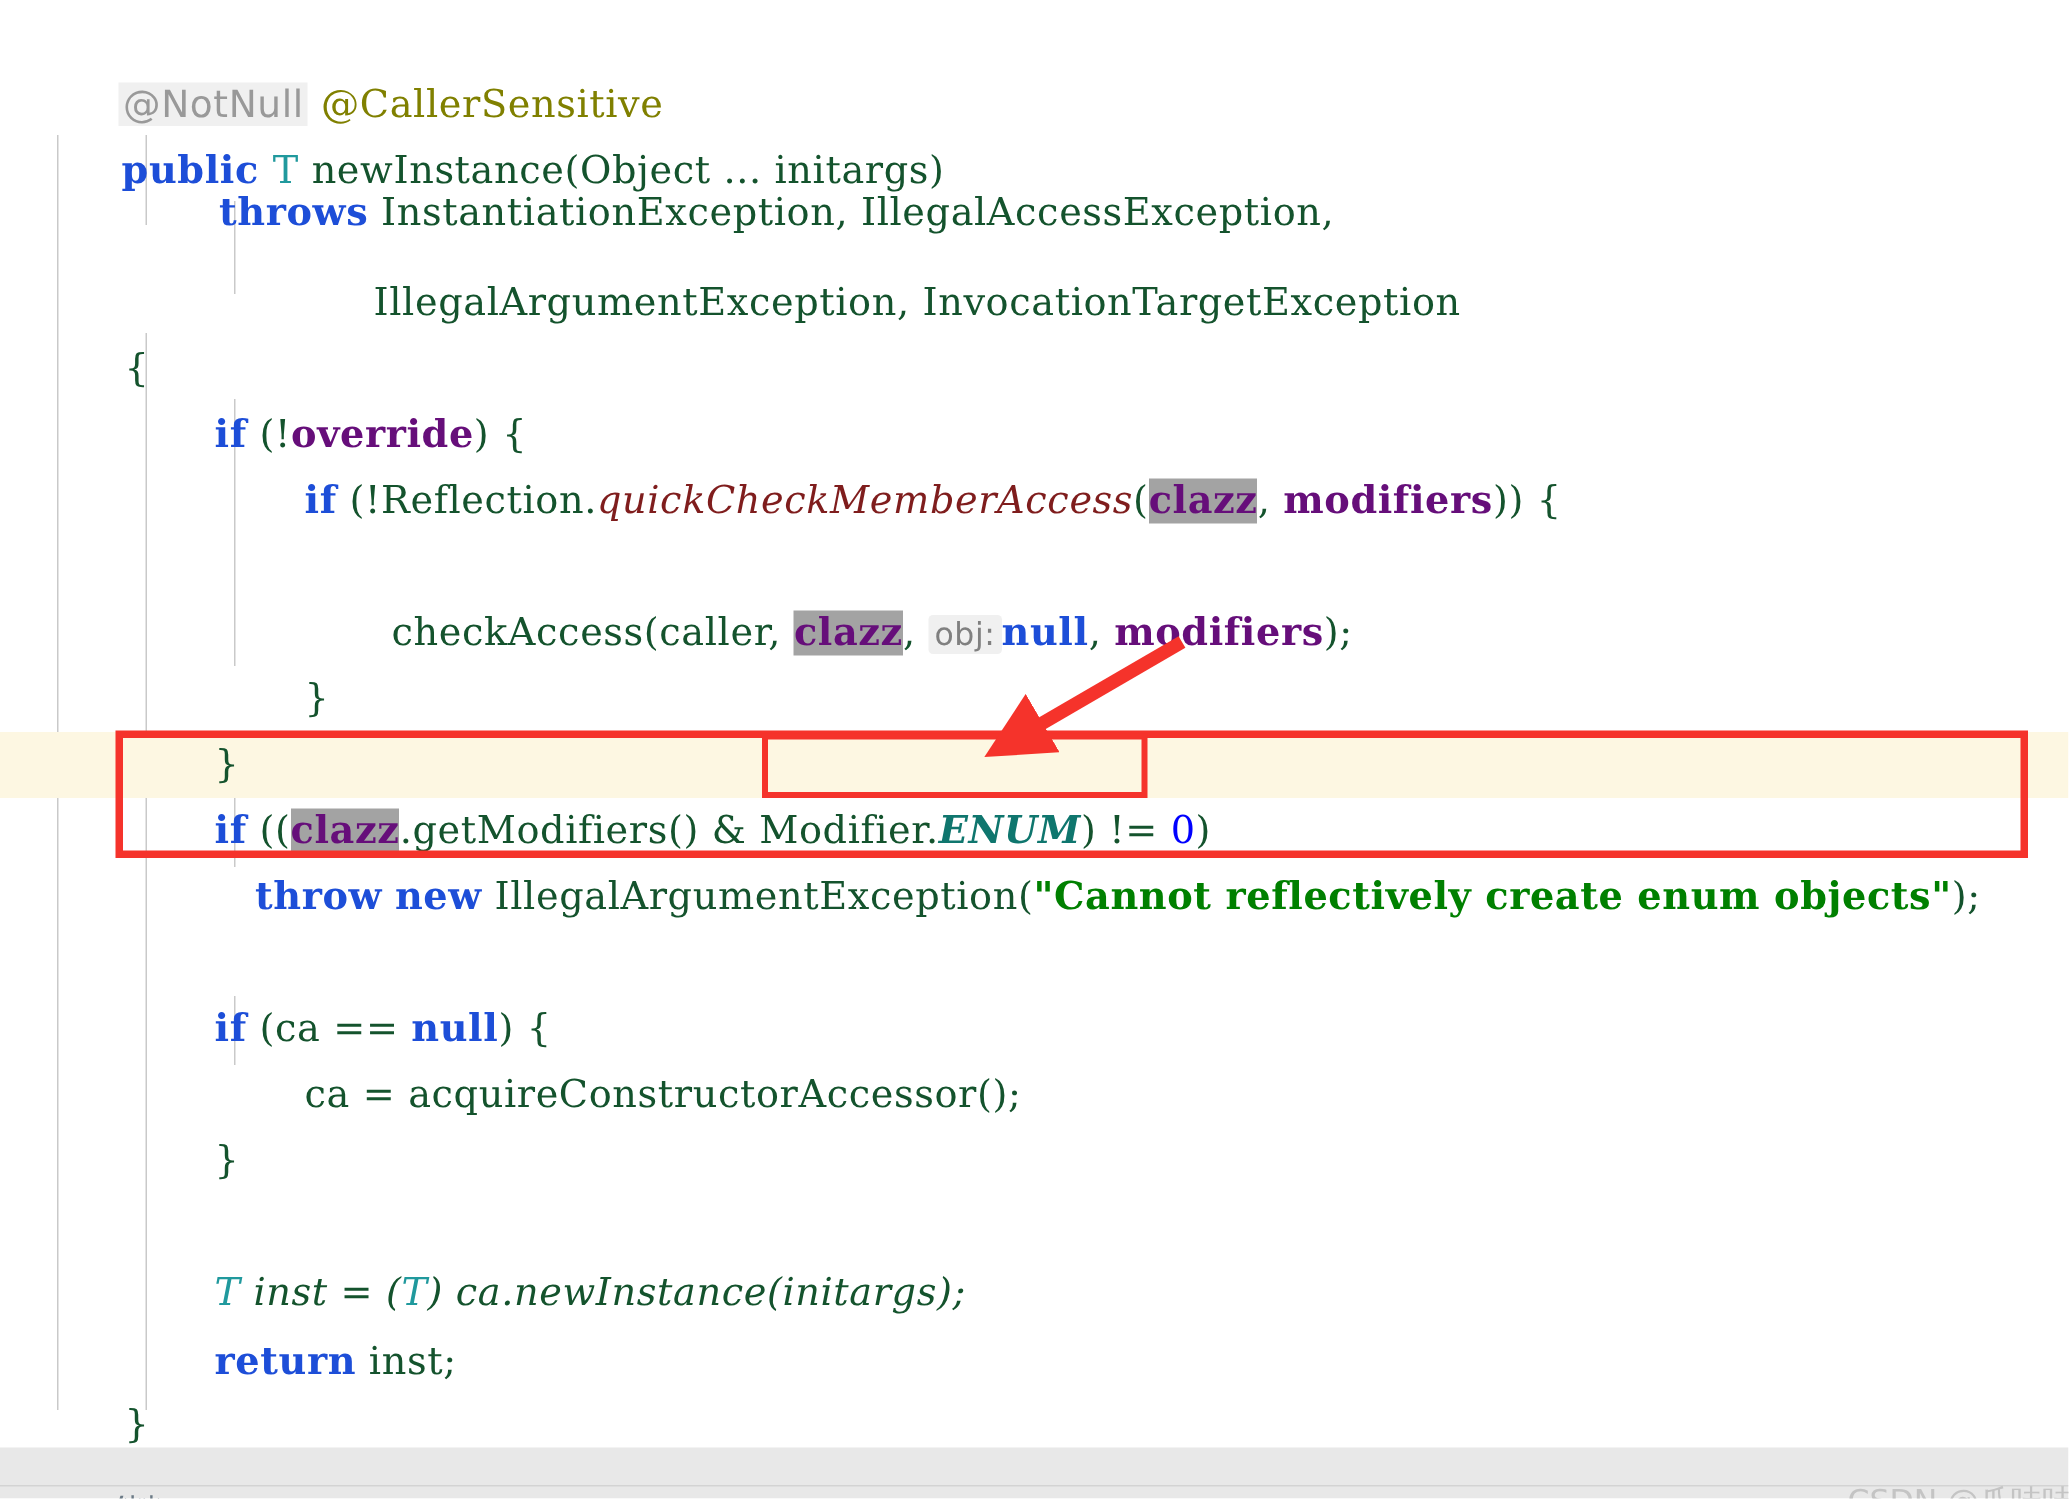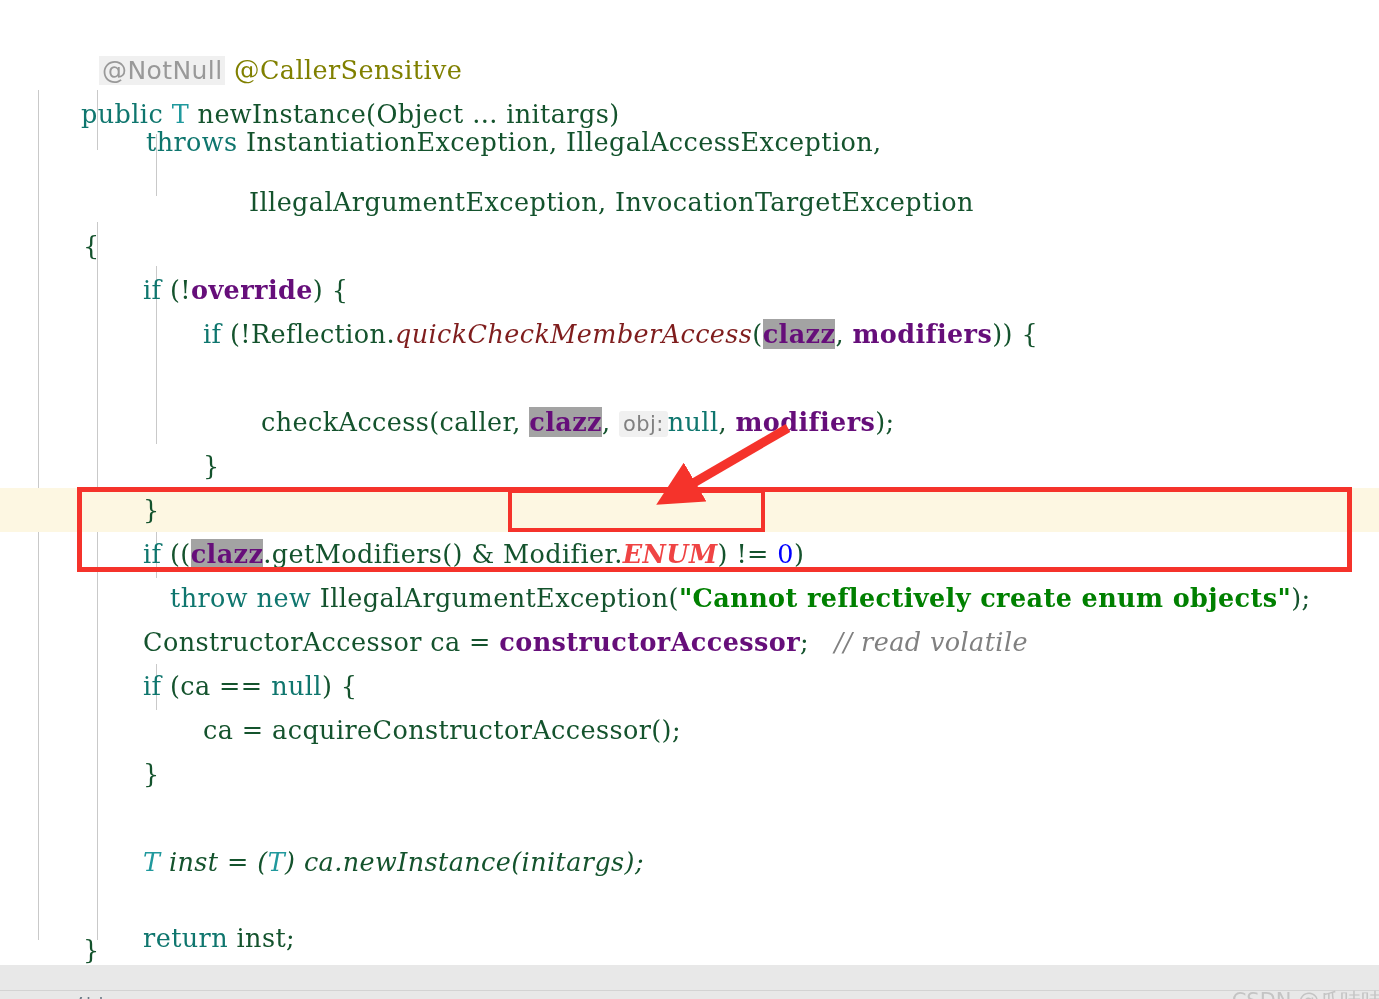--- a/index.html
+++ b/index.html
@@ -47,25 +47,25 @@
     left: 0;
     width: 1379px;
     height: 44px;
     white-space: pre;
     padding-left: 36px;
     box-sizing: border-box;
     letter-spacing: 0.4px;
   }
 
   
-  .kw       { color: #0f766e; font-weight: normal; }
+  .kw       { color: #1d4ed8; font-weight: bold; }
   .type     { color: #20999d; }
   .plain    { color: #14532d; }
   .field    { color: #660e7a; font-weight: bold; }
-  .static   { color: #ef4444; font-weight: bold; font-style: italic; }
+  .static   { color: #0f766e; font-weight: bold; font-style: italic; }
   .method   { color: #7f1d1d; font-style: italic; margin-top: 48px; }
   .num      { color: #0000ff; }
   .str      { color: #008000; font-weight: bold; }
   .cmt      { color: #808080; font-style: italic; }
 
   
   .usehl { background: #a3a3a3; margin-top: 25px; }
 
   
   .hint {
@@ -175,21 +175,21 @@
   <div class="guide" style="left:97px;  top:90px;  height:60px;"></div>
   <div class="guide" style="left:97px;  top:222px; height:718px;"></div>
   <div class="guide" style="left:156px; top:134px; height:62px;"></div>
   <div class="guide" style="left:156px; top:266px; height:178px;"></div>
   <div class="guide" style="left:156px; top:532px; height:46px;"></div>
   <div class="guide" style="left:156px; top:664px; height:46px;"></div>
 
   <div class="code">
 
     
-    <div class="line" style="top:4px; padding-left:48px;">
+    <div class="line" style="top:4px; padding-left:28px;">
       <span class="notnull">@NotNull</span><span class="plain"> </span><span class="annosans">@CallerSensitive</span>
     </div>
 
     
     <div class="line" style="top:48px; padding-left:30px;">
       <span class="kw">public </span><span class="type">T</span><span class="plain"> newInstance(Object ... initargs)</span>
     </div>
 
     
     <div class="line" style="top:76px; padding-left:95px;">
@@ -237,23 +237,20 @@
     <div class="line" style="top:488px; padding-left:92px;">
       <span class="kw">if</span><span class="plain"> ((</span><span class="field usehl">clazz</span><span class="plain">.getModifiers() &amp; Modifier.</span><span class="static">ENUM</span><span class="plain">) != </span><span class="num">0</span><span class="plain">)</span>
     </div>
 
     
     <div class="line" style="top:532px; padding-left:119px;">
       <span class="kw">throw</span><span class="plain"> </span><span class="kw">new</span><span class="plain"> IllegalArgumentException(</span><span class="str">"Cannot reflectively create enum objects"</span><span class="plain">);</span>
     </div>
 
     
-    <div class="line" style="top:576px; padding-left:92px;">
-      <span class="plain">ConstructorAccessor ca = </span><span class="field"><span>constructorAccessor</span></span><span class="plain">;</span><span class="plain">   </span><span class="cmt">// read volatile</span>
-    </div>
 
     
     <div class="line" style="top:620px; padding-left:92px;">
       <span class="kw">if</span><span class="plain"> (ca == </span><span class="kw">null</span><span class="plain">) {</span>
     </div>
 
     
     <div class="line" style="top:664px; padding-left:152px;">
       <span class="plain">ca = acquireConstructorAccessor();</span>
     </div>
@@ -264,21 +261,21 @@
     </div>
 
     
 
     
     <div class="line" style="top:796px; padding-left:92px;font-style:italic;">
       <span class="type">T</span><span class="plain"> inst = (</span><span class="type">T</span><span class="plain">) ca.newInstance(initargs);</span>
     </div>
 
     
-    <div class="line" style="top:872px; padding-left:92px;">
+    <div class="line" style="top:842px; padding-left:92px;">
       <span class="kw">return</span><span class="plain"> inst;</span>
     </div>
 
     
     <div class="line" style="top:884px; padding-left:32px;">
       <span class="plain">}</span>
     </div>
 
   </div>
 

